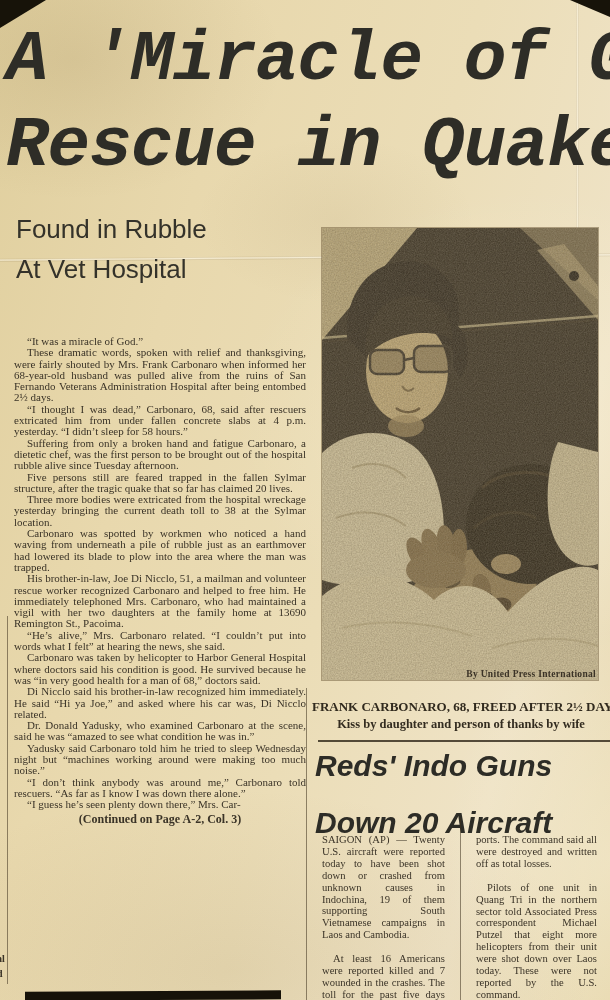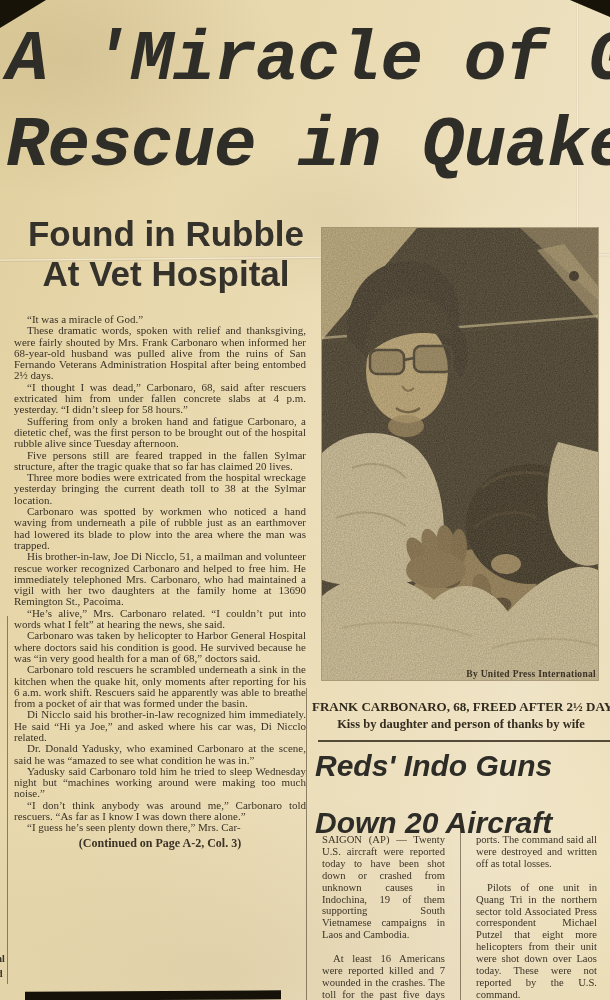--- a/index.html
+++ b/index.html
@@ -26,26 +26,26 @@
     background:linear-gradient(to right, rgba(90,70,35,.10), rgba(255,250,235,.45), rgba(90,70,35,.12));
   }
   .headline {
     position:absolute; left:6px; width:600px;
     font-family:Liberation Mono, monospace; font-weight:bold; font-style:italic;
     font-size:71px; letter-spacing:-1px; color:#2e2d27; white-space:nowrap;
   }
   .hl1 { top:20px; } .hl2 { top:106px; }
   .subhead {
     position:absolute; left:16px; width:300px;
-    font-family:"Liberation Sans", sans-serif; font-weight:bold;
-    font-size:35px; color:#34322a; letter-spacing:0px; white-space:nowrap;text-align:center;
+    font-family:"Liberation Sans", sans-serif; font-weight:normal;
+    font-size:26px; color:#34322a; letter-spacing:0px; white-space:nowrap;
   }
   .sh1 { top:214px; } .sh2 { top:254px; }
   .col-main {
-    position:absolute; left:14px; top:314px; width:292px;
+    position:absolute; left:14px; top:336px; width:292px;
     font-size:11px; line-height:11.3px; text-align:justify; color:#3a3327;
   }
   .col-main p { margin:0; text-indent:13px; }
   .continued { font-weight:bold; text-align:center; text-indent:0 !important; margin-top:4px !important; font-size:12px; }
   .photo-frame { position:absolute; left:322px; top:228px; width:276px; height:452px; outline:1px solid rgba(90,70,40,.45); }
   .credit {
     position:absolute; left:330px; top:669px; width:266px; text-align:right;
     font-weight:bold; font-size:9.5px; color:#3a3226; letter-spacing:.3px;
   }
   .cap1 {
@@ -99,21 +99,20 @@
     <p>“It was a miracle of God.”</p>
     <p>These dramatic words, spoken with relief and thanksgiving, were fairly shouted by Mrs. Frank Carbonaro when informed her 68-year-old husband was pulled alive from the ruins of San Fernando Veterans Administration Hospital after being entombed 2½ days.</p>
     <p>“I thought I was dead,” Carbonaro, 68, said after rescuers extricated him from under fallen concrete slabs at 4 p.m. yesterday. “I didn’t sleep for 58 hours.”</p>
     <p>Suffering from only a broken hand and fatigue Carbonaro, a dietetic chef, was the first person to be brought out of the hospital rubble alive since Tuesday afternoon.</p>
     <p>Five persons still are feared trapped in the fallen Sylmar structure, after the tragic quake that so far has claimed 20 lives.</p>
     <p>Three more bodies were extricated from the hospital wreckage yesterday bringing the current death toll to 38 at the Sylmar location.</p>
     <p>Carbonaro was spotted by workmen who noticed a hand waving from underneath a pile of rubble just as an earthmover had lowered its blade to plow into the area where the man was trapped.</p>
     <p>His brother-in-law, Joe Di Nicclo, 51, a mailman and volunteer rescue worker recognized Carbonaro and helped to free him. He immediately telephoned Mrs. Carbonaro, who had maintained a vigil with her two daughters at the family home at 13690 Remington St., Pacoima.</p>
     <p>“He’s alive,” Mrs. Carbonaro related. “I couldn’t put into words what I felt” at hearing the news, she said.</p>
     <p>Carbonaro was taken by helicopter to Harbor General Hospital where doctors said his condition is good. He survived because he was “in very good health for a man of 68,” doctors said.</p>
-    <p>Carbonaro told rescuers he scrambled underneath a sink in the kitchen when the quake hit, only moments after reporting for his 6 a.m. work shift. Rescuers said he apparently was able to breathe from a pocket of air that was formed under the basin.</p>
     <p>Di Nicclo said his brother-in-law recognized him immediately. He said “Hi ya Joe,” and asked where his car was, Di Nicclo related.</p>
     <p>Dr. Donald Yadusky, who examined Carbonaro at the scene, said he was “amazed to see what condition he was in.”</p>
     <p>Yadusky said Carbonaro told him he tried to sleep Wednesday night but “machines working around were making too much noise.”</p>
     <p>“I don’t think anybody was around me,” Carbonaro told rescuers. “As far as I know I was down there alone.”</p>
     <p>“I guess he’s seen plenty down there,” Mrs. Car-</p>
     <p class="continued">(Continued on Page A-2, Col. 3)</p>
   </div>
 
   <div class="photo-frame">
     <svg width="276" height="452" viewBox="0 0 276 452" xmlns="http://www.w3.org/2000/svg">

